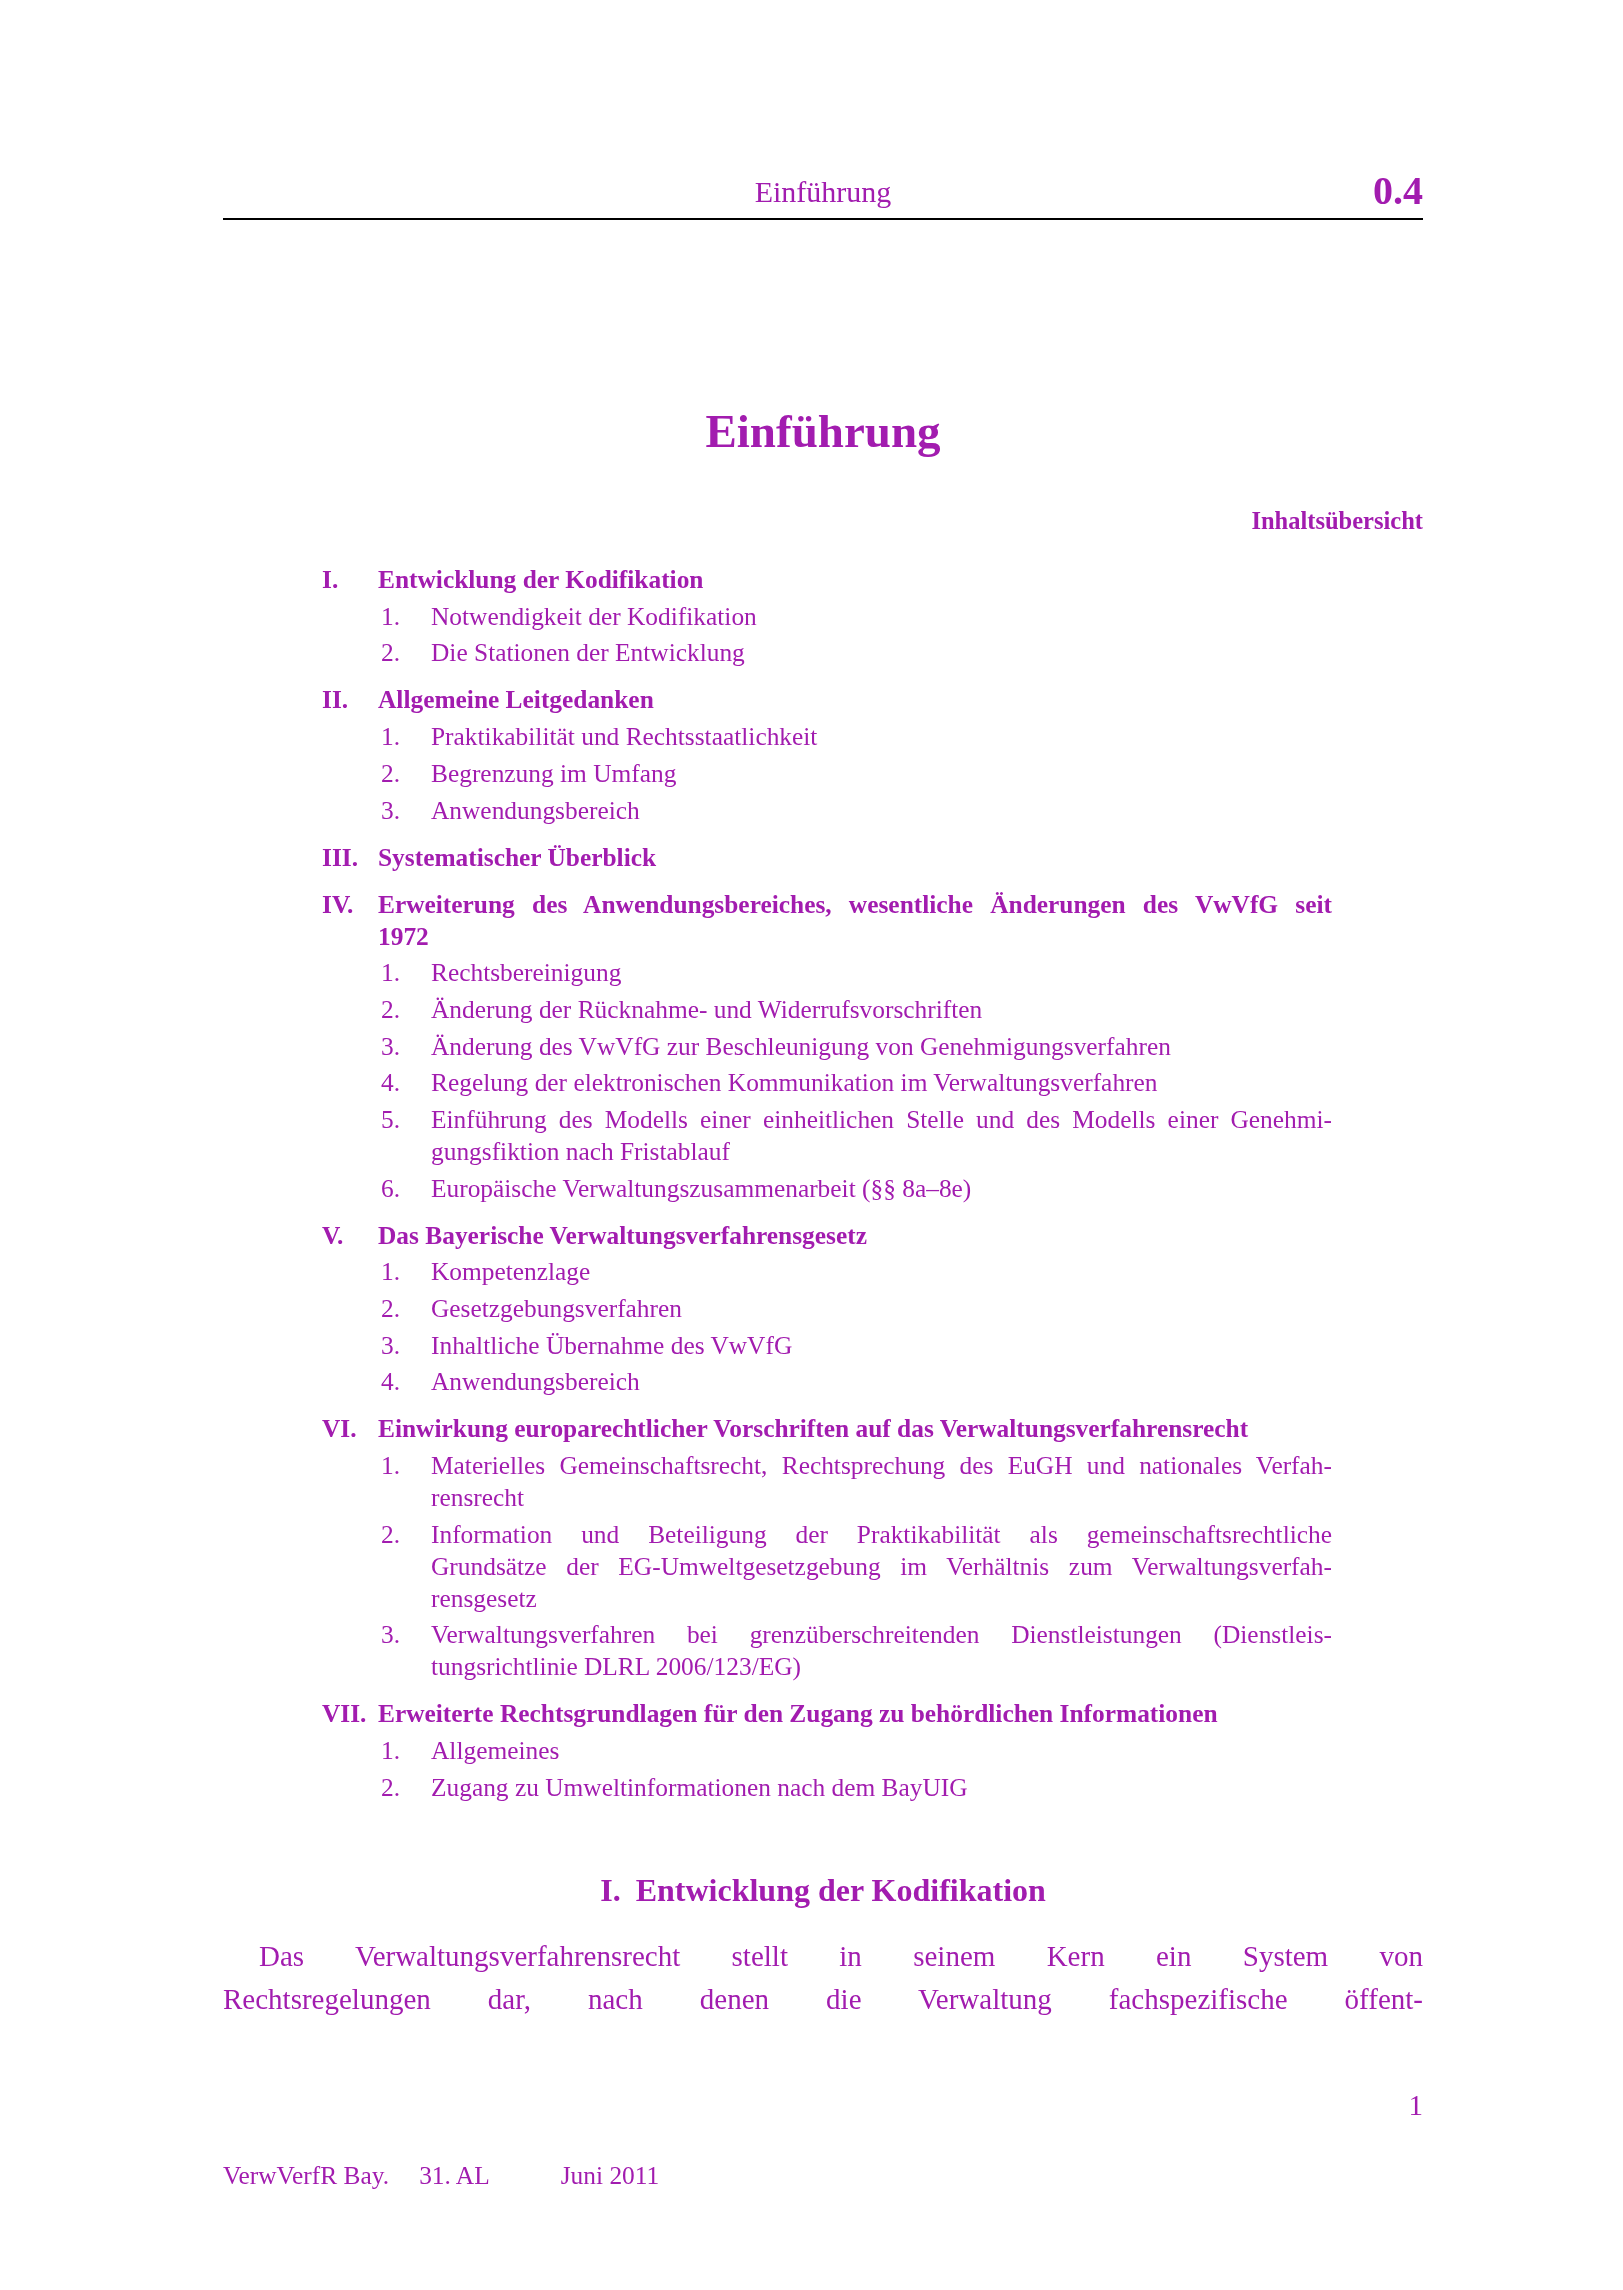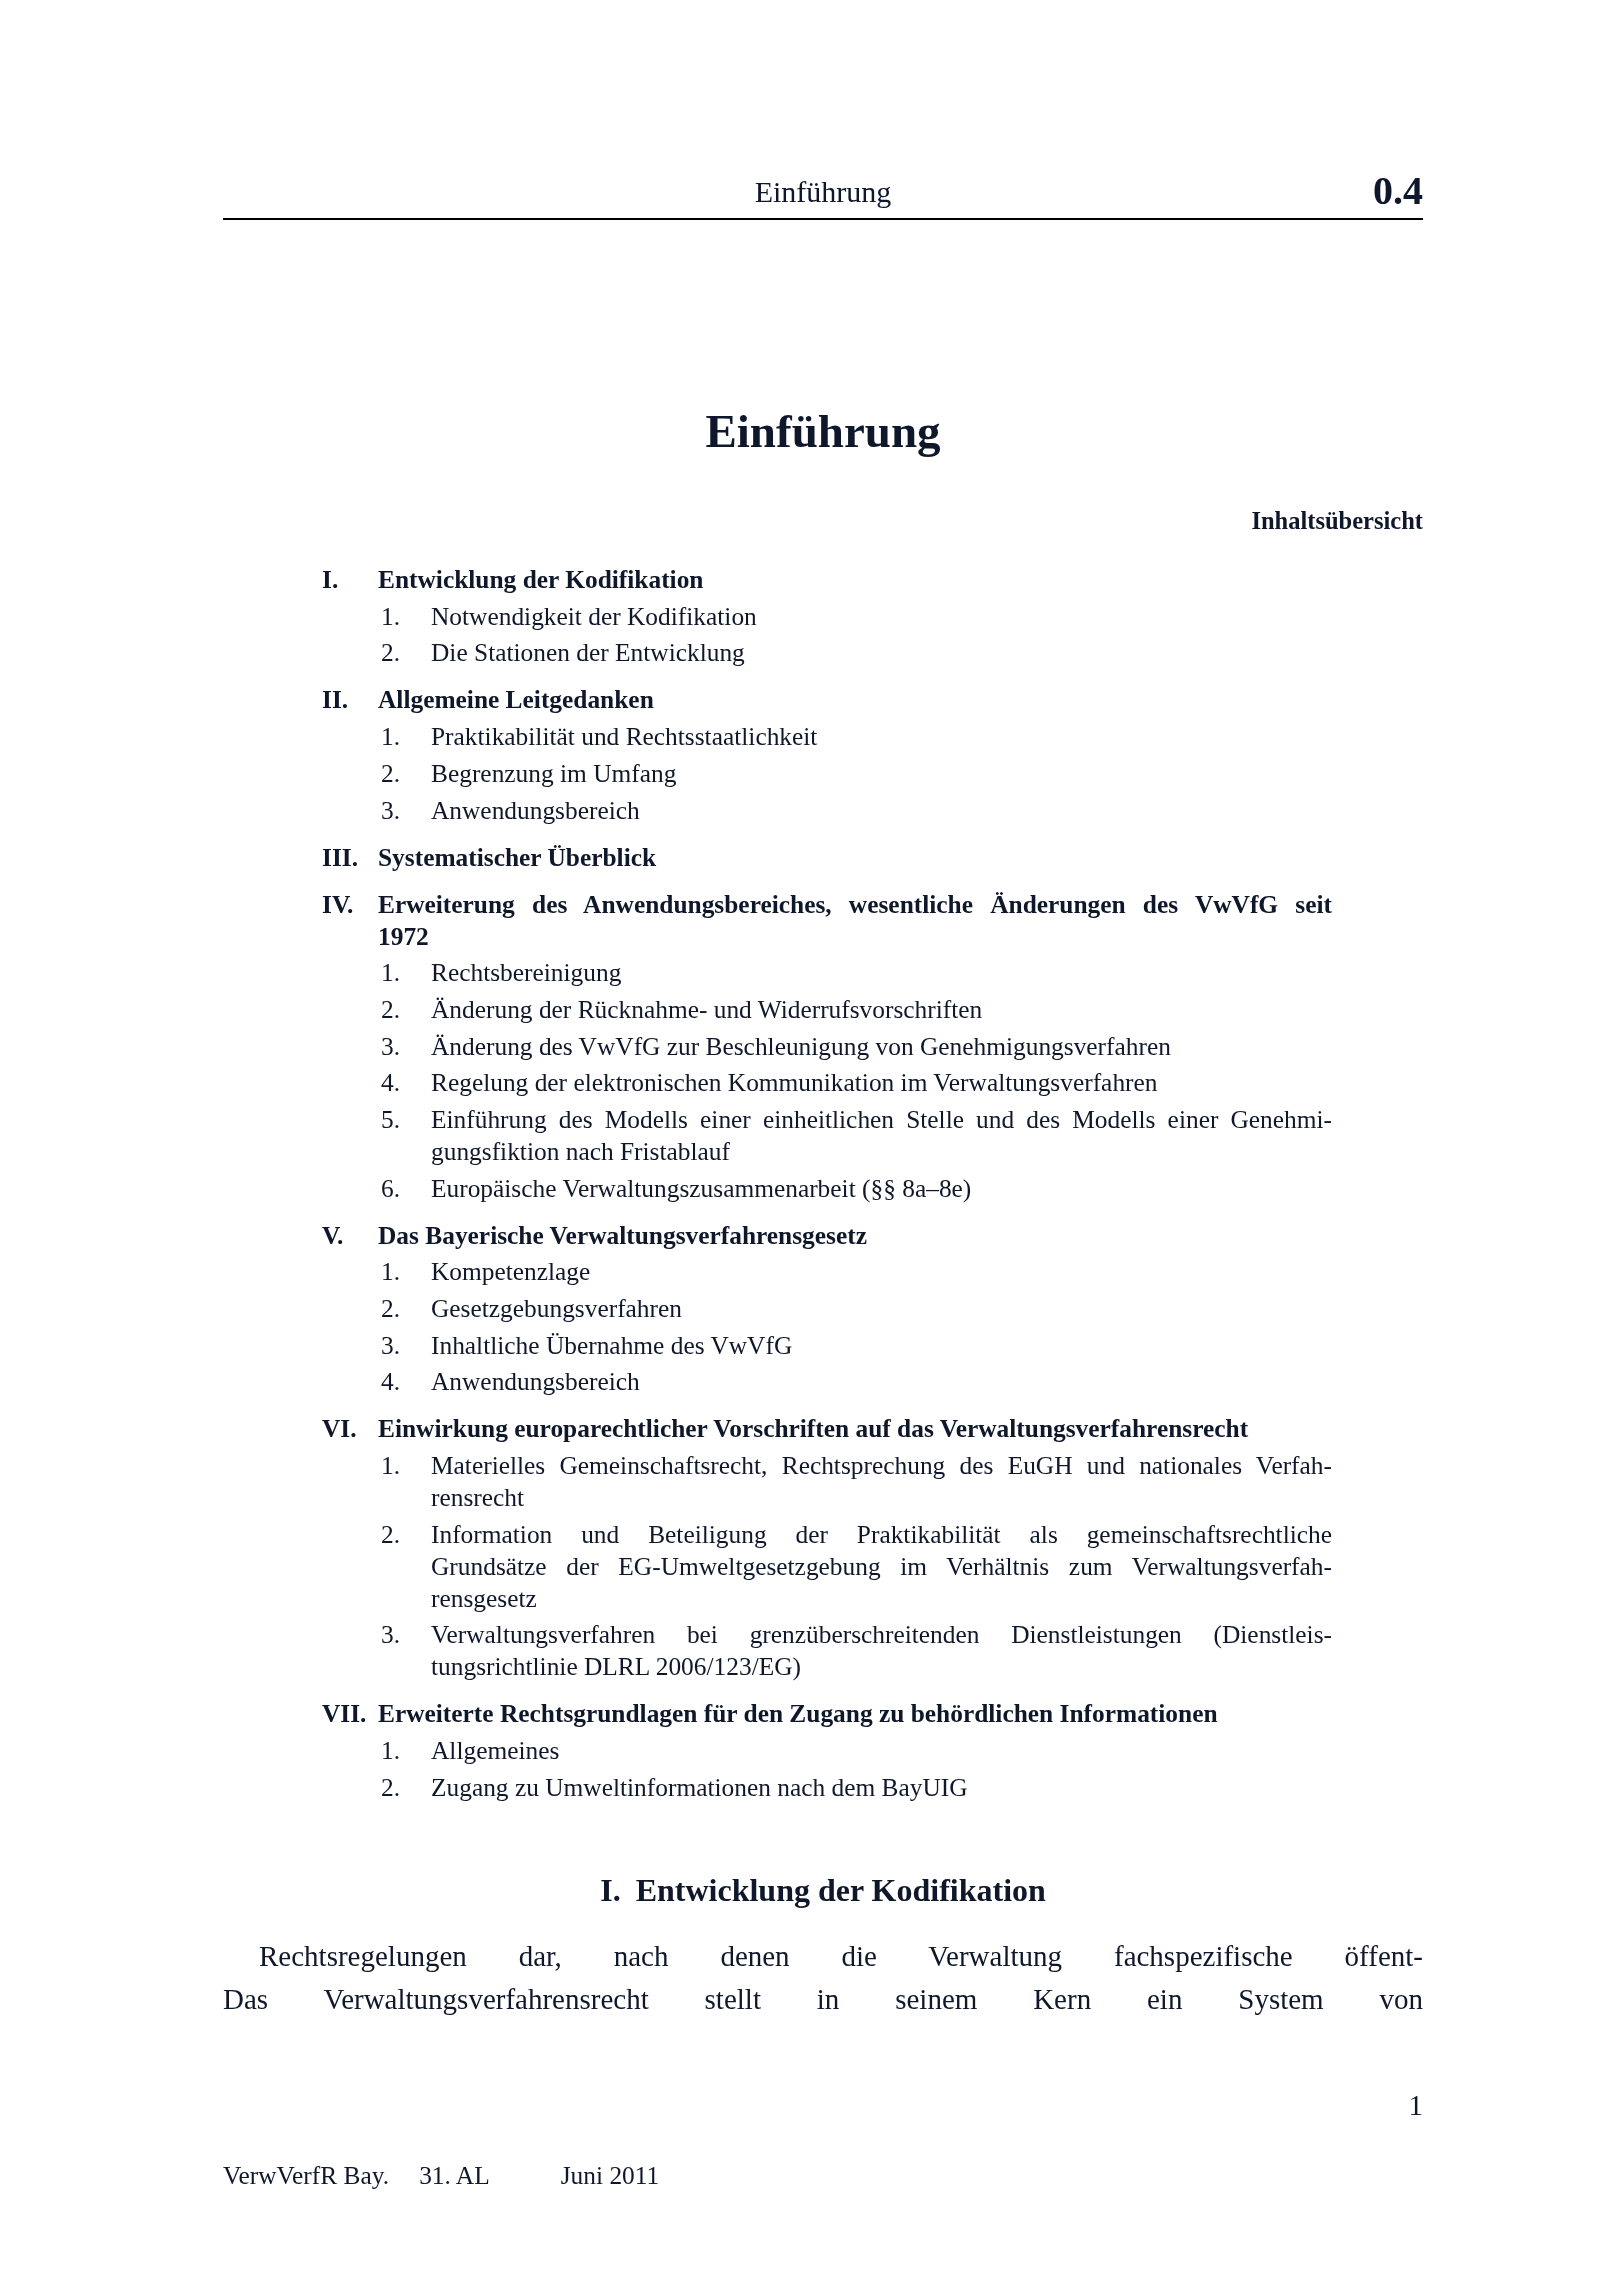--- a/index.html
+++ b/index.html
@@ -1,21 +1,21 @@
 <!DOCTYPE html>
 <html style="font-size:15px"><head>
 <meta charset="utf-8">
 <style>
   html, body { margin: 0; padding: 0; background: #ffffff; }
   .page {
     position: relative;
     width: 1623px;
     height: 2291px;
     background: #ffffff;
-    color: #0f172a;
+    color: #a21caf;
     font-family: "Liberation Serif", serif;
     overflow: hidden;
   }
   .content {
     position: absolute;
     left: 223px;
     right: 200px;
     top: 0;
   }
   
@@ -318,22 +318,22 @@
         </div>
       </div>
 
     </div>
 
     <div class="body-heading">
       <span class="bh-num">I.</span><span>Entwicklung der Kodifikation</span>
     </div>
 
     <div class="body-para">
+        <div class="jl">Das Verwaltungsverfahrensrecht stellt in seinem Kern ein System von</div>
         <div class="jl">Rechtsregelungen dar, nach denen die Verwaltung fachspezifische öffent-</div>
-        <div class="jl">Das Verwaltungsverfahrensrecht stellt in seinem Kern ein System von</div>
       </div>
 
   </div>
 
   <div class="page-number">1</div>
 
   <div class="footer">
     <span class="fseg">VerwVerfR Bay.</span><span class="fseg">31. AL</span><span class="fseg">Juni 2011</span>
   </div>
 </div>

